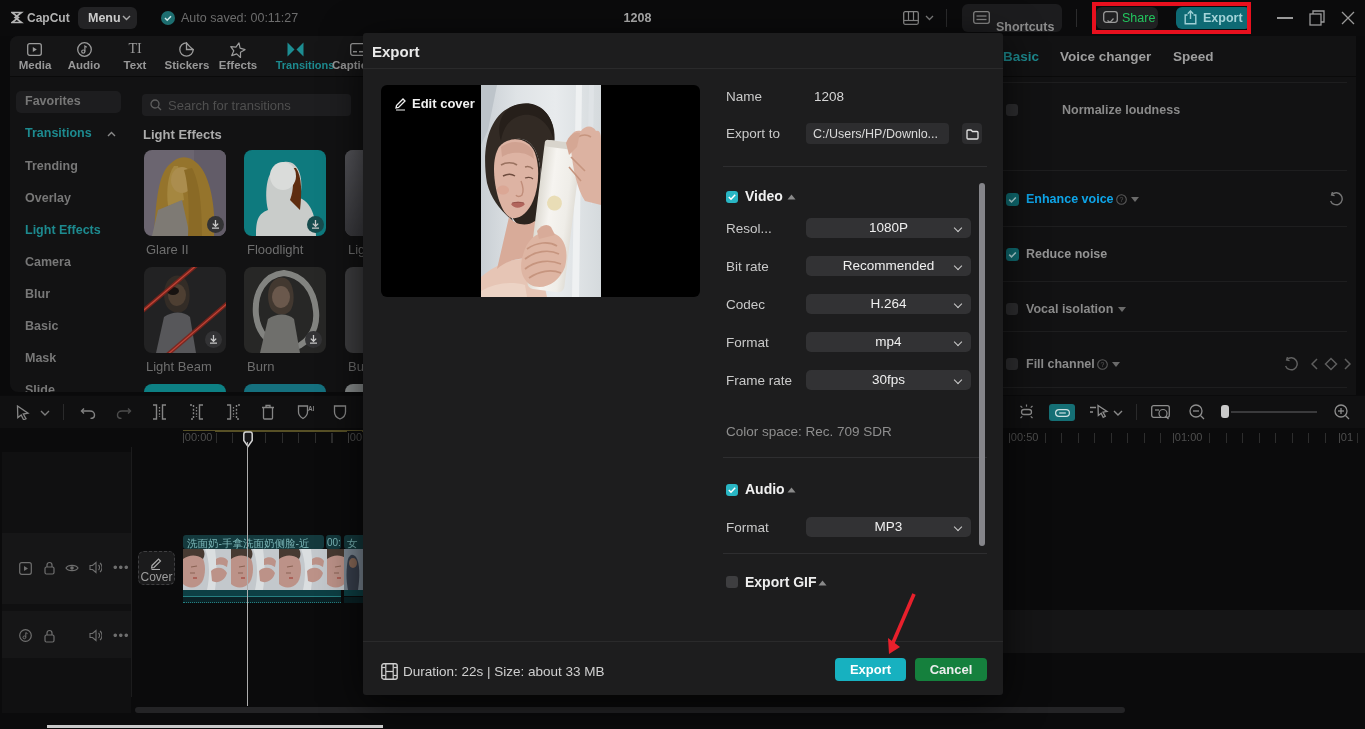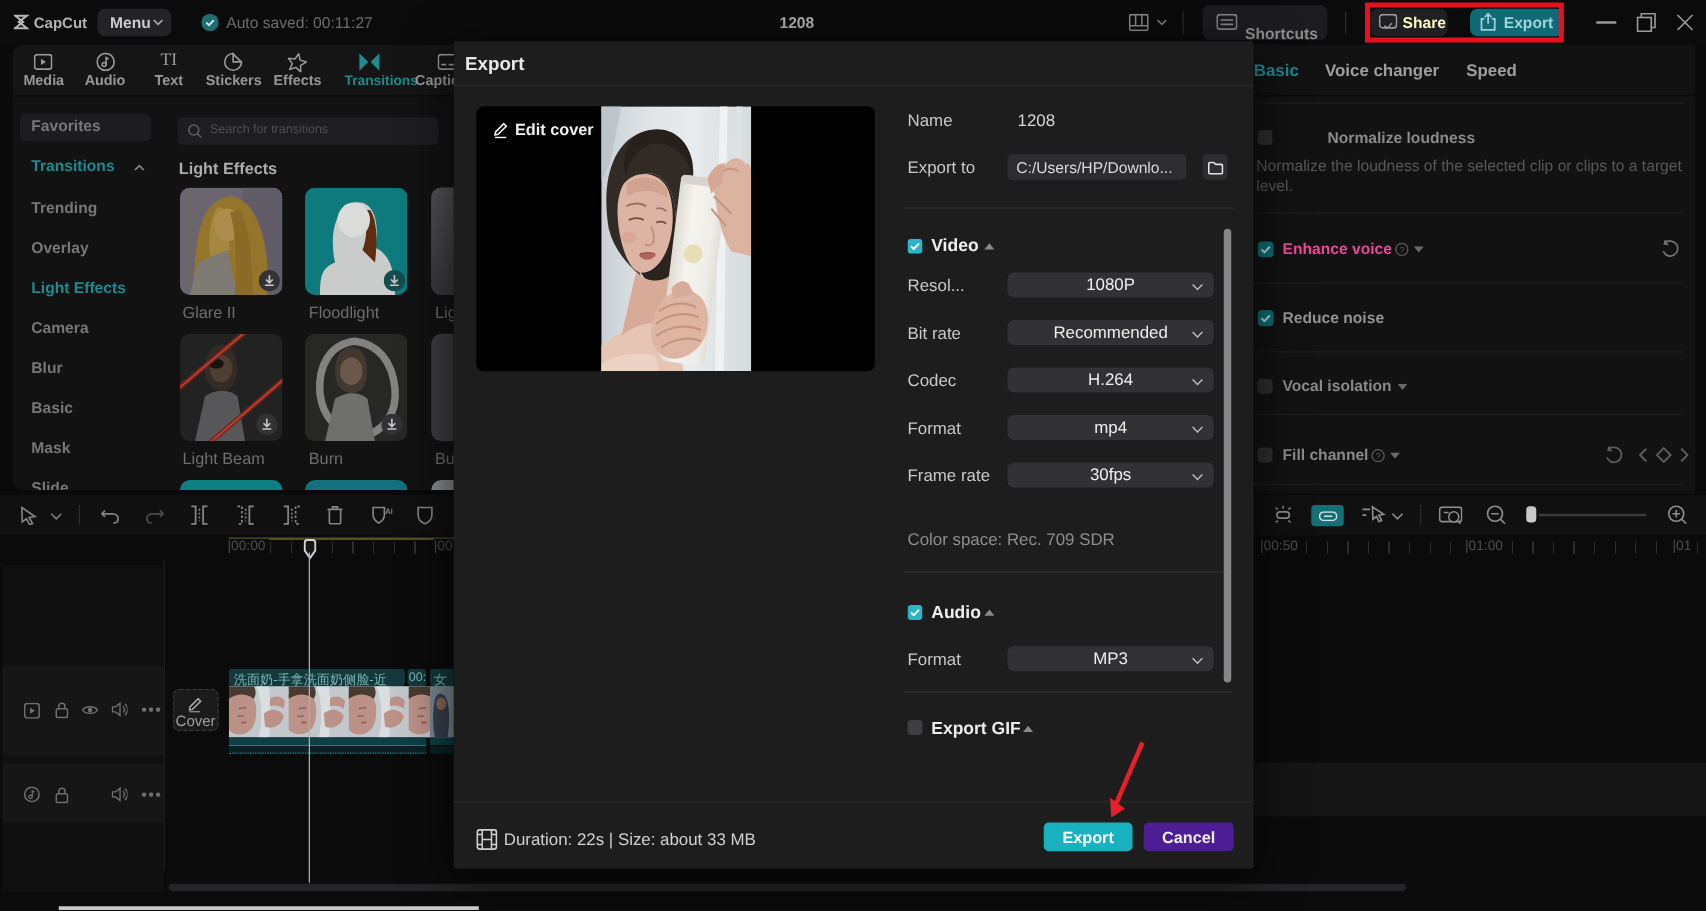--- a/index.html
+++ b/index.html
@@ -57,21 +57,21 @@
     <line x1="3.5" y1="8.5" x2="13.5" y2="8.5" stroke="#868686" stroke-width="1.3"></line>
   </svg>
   <div class="abs" style="left:996px;top:20px;font-size:12.5px;font-weight:bold;color:#8e8e8e;">Shortcuts</div>
   <div class="abs" style="left:1076px;top:9px;width:1px;height:18px;background:#2c2c2d;"></div>
 
   <div class="abs" style="left:1096px;top:7px;width:62px;height:22px;background:#202022;border-radius:6px;"></div>
   <svg class="abs" style="left:1103px;top:11px" width="15" height="13" viewBox="0 0 15 13">
     <rect x="0.7" y="0.7" width="13.6" height="10.6" rx="2.5" fill="none" stroke="#9a9a9a" stroke-width="1.3"></rect>
     <path d="M4.5 9.5 L7 11.5 L10.5 7.5" stroke="#9a9a9a" stroke-width="1.2" fill="none"></path>
   </svg>
-  <div class="abs" style="left:1122px;top:11px;font-size:12.5px;font-weight:bold;color:#fef9c3;">Share</div>
+  <div class="abs" style="left:1122px;top:11px;font-size:12.5px;font-weight:normal;color:#22c55e;">Share</div>
 
   <div class="abs" style="left:1176px;top:7px;width:75px;height:22px;background:#0e6a74;border-radius:6px;"></div>
   <svg class="abs" style="left:1184px;top:10px" width="13" height="15" viewBox="0 0 13 15">
     <path d="M3.5 5 L1.2 5 L1.2 13.8 L11.8 13.8 L11.8 5 L9.5 5" fill="none" stroke="#9fd0d5" stroke-width="1.4"></path>
     <line x1="6.5" y1="1.5" x2="6.5" y2="9" stroke="#9fd0d5" stroke-width="1.4"></line>
     <path d="M3.8 3.8 L6.5 1 L9.2 3.8" fill="none" stroke="#9fd0d5" stroke-width="1.4"></path>
   </svg>
   <div class="abs" style="left:1203px;top:11px;font-size:12.5px;font-weight:bold;color:#a3d3d8;">Export</div>
 
   <div class="abs" style="left:1277px;top:17px;width:16px;height:1.6px;background:#9a9a9a;"></div>
@@ -135,21 +135,21 @@
   <div class="abs" style="left:15px;top:251px;font-size:12.5px;font-weight:bold;color:#777777;">Blur</div>
   <div class="abs" style="left:15px;top:283px;font-size:12.5px;font-weight:bold;color:#777777;">Basic</div>
   <div class="abs" style="left:15px;top:315px;font-size:12.5px;font-weight:bold;color:#777777;">Mask</div>
   <div class="abs" style="left:15px;top:347px;font-size:12.5px;font-weight:bold;color:#777777;">Slide</div>
 
   <div class="abs" style="left:132px;top:58px;width:209px;height:22px;background:#1e1e20;border-radius:4px;"></div>
   <svg class="abs" style="left:140px;top:63px" width="12" height="12" viewBox="0 0 12 12">
     <circle cx="5" cy="5" r="4" fill="none" stroke="#5e5e5e" stroke-width="1.3"></circle>
     <line x1="8" y1="8" x2="11" y2="11" stroke="#5e5e5e" stroke-width="1.3"></line>
   </svg>
-  <div class="abs" style="left:158px;top:62px;font-size:10px;color:#4f4f4f;">Search for transitions</div>
+  <div class="abs" style="left:158px;top:62px;font-size:13px;color:#4f4f4f;">Search for transitions</div>
 
   <div class="abs" style="left:133px;top:91px;font-size:13px;font-weight:bold;color:#acacac;">Light Effects</div>
 
   <div class="abs" style="left:134px;top:114px;width:82px;height:86px;border-radius:8px;overflow:hidden;">
     <svg width="82" height="86" viewBox="0 0 82 86">
       <rect width="82" height="86" fill="#6b6570"></rect>
       <rect x="50" width="32" height="86" fill="#625c68"></rect>
       <path d="M26 14 C14 24 12 52 10 86 L70 86 C72 56 66 26 54 14 C44 4 34 6 26 14 Z" fill="#95742c"></path>
       <path d="M30 16 C24 24 22 40 24 56 L40 50 C38 34 36 22 34 16 Z" fill="#a58740"></path>
       <ellipse cx="38" cy="30" rx="11" ry="13" fill="#ab8d4e"></ellipse>
@@ -228,28 +228,27 @@
 <div class="abs" id="rightpanel" style="left:1003px;top:36px;width:353px;height:359px;background:#121213;">
 
   <div class="abs" style="left:0px;top:13px;font-size:13.5px;font-weight:bold;color:#1d8a8f;">Basic</div>
   <div class="abs" style="left:57px;top:13px;font-size:13.5px;font-weight:bold;color:#9e9e9e;">Voice changer</div>
   <div class="abs" style="left:170px;top:13px;font-size:13.5px;font-weight:bold;color:#9e9e9e;">Speed</div>
   <div class="abs" style="left:0;top:40px;width:353px;height:1px;background:#0a0a0a;"></div>
   <div class="abs" style="left:0;top:46px;width:344px;height:1px;background:#1e1e1f;"></div>
 
   <div class="abs" style="left:3px;top:68px;width:12px;height:12px;background:#2e2e30;border-radius:3px;"></div>
   <div class="abs" style="left:23px;top:67px;font-size:12.5px;font-weight:bold;color:#8a8a8a;margin-left:36px;">Normalize loudness</div>
-  <div class="abs" style="left:2px;top:89px;width:346px;font-size:12.5px;line-height:16px;color:#585858;">Normalize the loudness of the selected clip or clips to a target level.</div>
   <div class="abs" style="left:0;top:134px;width:344px;height:1px;background:#1e1e1f;"></div>
 
   <svg class="abs" style="left:3px;top:157px" width="13" height="13" viewBox="0 0 13 13">
         <rect width="13" height="13" rx="3.5" fill="#0f6e74"></rect>
         <path d="M3.2 6.6 L5.5 8.9 L9.8 4.4" stroke="#b9dfe1" stroke-width="1.5" fill="none"></path>
       </svg>
-  <div class="abs" style="left:23px;top:156px;font-size:12.5px;font-weight:bold;color:#ec4899;text-align:center;">Enhance voice</div>
+  <div class="abs" style="left:23px;top:156px;font-size:12.5px;font-weight:bold;color:#0ea5e9;text-align:center;">Enhance voice</div>
   <svg class="abs" style="left:113px;top:158px" width="11" height="11" viewBox="0 0 11 11">
         <circle cx="5.5" cy="5.5" r="4.8" fill="none" stroke="#5a5a5a" stroke-width="1.1"></circle>
         <text x="5.5" y="8" font-size="7" fill="#5a5a5a" text-anchor="middle">?</text>
       </svg>
   <svg class="abs" style="left:128px;top:161px" width="8" height="5" viewBox="0 0 8 5">
         <path d="M0 0 L4 5 L8 0 Z" fill="#6a6a6a"></path>
       </svg>
   <svg class="abs" style="left:326px;top:156px" width="14" height="14" viewBox="0 0 14 14">
         <path d="M3 2.5 A6 6 0 1 1 1.6 9" fill="none" stroke="#757575" stroke-width="1.4"></path>
         <path d="M3.5 0 L2.6 3 L5.6 3.6" fill="none" stroke="#757575" stroke-width="1.4"></path>
@@ -618,21 +617,21 @@
     <line x1="4.8" y1="1" x2="4.8" y2="16" stroke="#cfcfcf" stroke-width="1.2"></line>
     <line x1="12.2" y1="1" x2="12.2" y2="16" stroke="#cfcfcf" stroke-width="1.2"></line>
     <line x1="5" y1="8.5" x2="12" y2="8.5" stroke="#cfcfcf" stroke-width="1.2"></line>
     <line x1="1" y1="4.5" x2="4.5" y2="4.5" stroke="#cfcfcf" stroke-width="1.2"></line>
     <line x1="1" y1="12.5" x2="4.5" y2="12.5" stroke="#cfcfcf" stroke-width="1.2"></line>
     <line x1="12.5" y1="4.5" x2="16" y2="4.5" stroke="#cfcfcf" stroke-width="1.2"></line>
     <line x1="12.5" y1="12.5" x2="16" y2="12.5" stroke="#cfcfcf" stroke-width="1.2"></line>
   </svg>
   <div class="abs" style="left:40px;top:631px;font-size:13.5px;color:#d0d0d0;">Duration: 22s | Size: about 33 MB</div>
   <div class="abs" style="left:472px;top:625px;width:71px;height:23px;background:#17b1c0;border-radius:4px;text-align:center;font-size:13px;font-weight:bold;color:#ffffff;line-height:23px;">Export</div>
-  <div class="abs" style="left:552px;top:625px;width:72px;height:23px;background:#4c1d95;border-radius:4px;text-align:center;font-size:13px;font-weight:bold;color:#ededed;line-height:23px;">Cancel</div>
+  <div class="abs" style="left:552px;top:625px;width:72px;height:23px;background:#15803d;border-radius:4px;text-align:center;font-size:13px;font-weight:bold;color:#ededed;line-height:23px;">Cancel</div>
 </div>
 
 <div class="abs" style="left:1092px;top:2px;width:159px;height:32px;border:4px solid #e8101e;"></div>
 <svg class="abs" style="left:880px;top:592px" width="42" height="66" viewBox="0 0 42 66">
   <path d="M34 2 L12 53" stroke="#e8202c" stroke-width="3.6" fill="none"></path>
   <path d="M9 62 L8 46 L20 55 Z" fill="#e8202c"></path>
 </svg>
 
 <div class="abs" style="left:47px;top:725px;width:336px;height:3px;background:#c9c9c9;"></div>
 </div>

